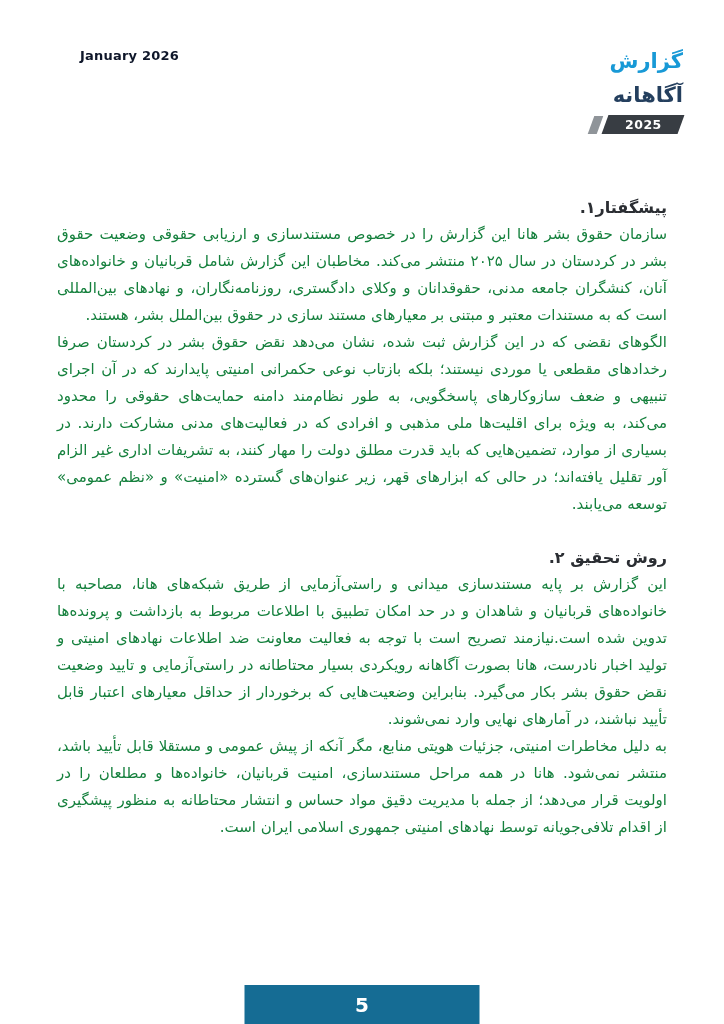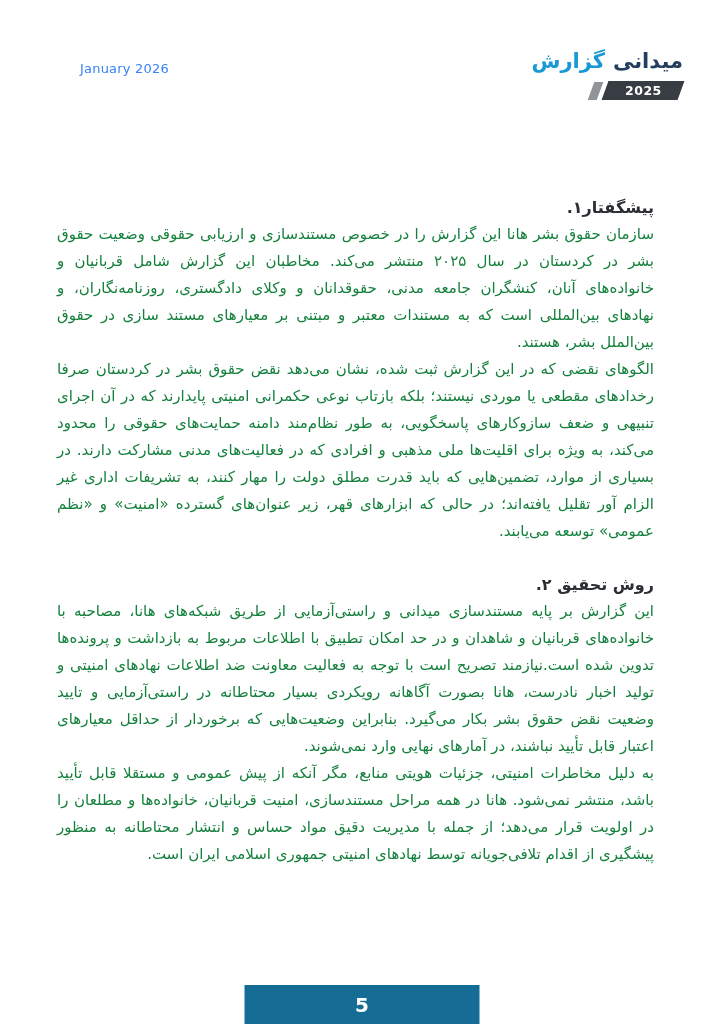--- a/index.html
+++ b/index.html
@@ -12,24 +12,24 @@
     margin: 0 auto;
     background: #ffffff;
     overflow: hidden;
     font-family: "DejaVu Sans", "Liberation Sans", sans-serif;
   }
 
   
   .header-date {
     position: absolute;
     left: 80px;
-    top: 61px;
+    top: 48px;
     font-size: 13px;
-    font-weight: 400;
-    color: #3b82f6;
+    font-weight: 700;
+    color: #0f172a;
     letter-spacing: 0.2px;
   }
 
   .logo {
     position: absolute;
     left: 334px;
     top: 36px;
     width: 72px;
     text-align: center;
   }
@@ -44,21 +44,21 @@
   }
 
   .title-block {
     position: absolute;
     right: 41px;
     top: 48px;
     text-align: right;
   }
   .title-row {
     display: flex;
-    flex-direction: row;
+    flex-direction: column;
     justify-content: flex-end;
     gap: 8px;
     font-size: 21px;
     font-weight: 700;
     line-height: 26px;
   }
   .title-word-blue { color: var(--title_blue, #1899d6); }
   .title-word-dark { color: var(--title_navy, #243f5e); }
 
   .badge-row {
@@ -91,21 +91,21 @@
     font-size: 12.5px;
     font-weight: 700;
     letter-spacing: 0.5px;
   }
 
   
   .body-text {
     position: absolute;
     top: 194px;
     left: 57px;
-    right: 70px;
+    right: 57px;
     direction: rtl;
   }
   .section-heading {
     margin: 0;
     font-size: 16px;
     font-weight: 700;
     color: #2b2e33;
     line-height: 27px;
     text-align: right;
   }
@@ -142,21 +142,21 @@
 <body>
 
 <div class="page">
 
   <div class="header-date">January 2026</div>
 
 
   <div class="title-block">
     <div class="title-row">
       <span class="title-word-blue">گزارش</span>
-      <span class="title-word-dark">میدانی</span>
+      <span class="title-word-dark">آگاهانه</span>
     </div>
     <div class="badge-row">
       <span class="badge-sliver"></span>
       <span class="year-badge">
         <span>2025</span>
       </span>
     </div>
   </div>
 
   <div class="body-text">

